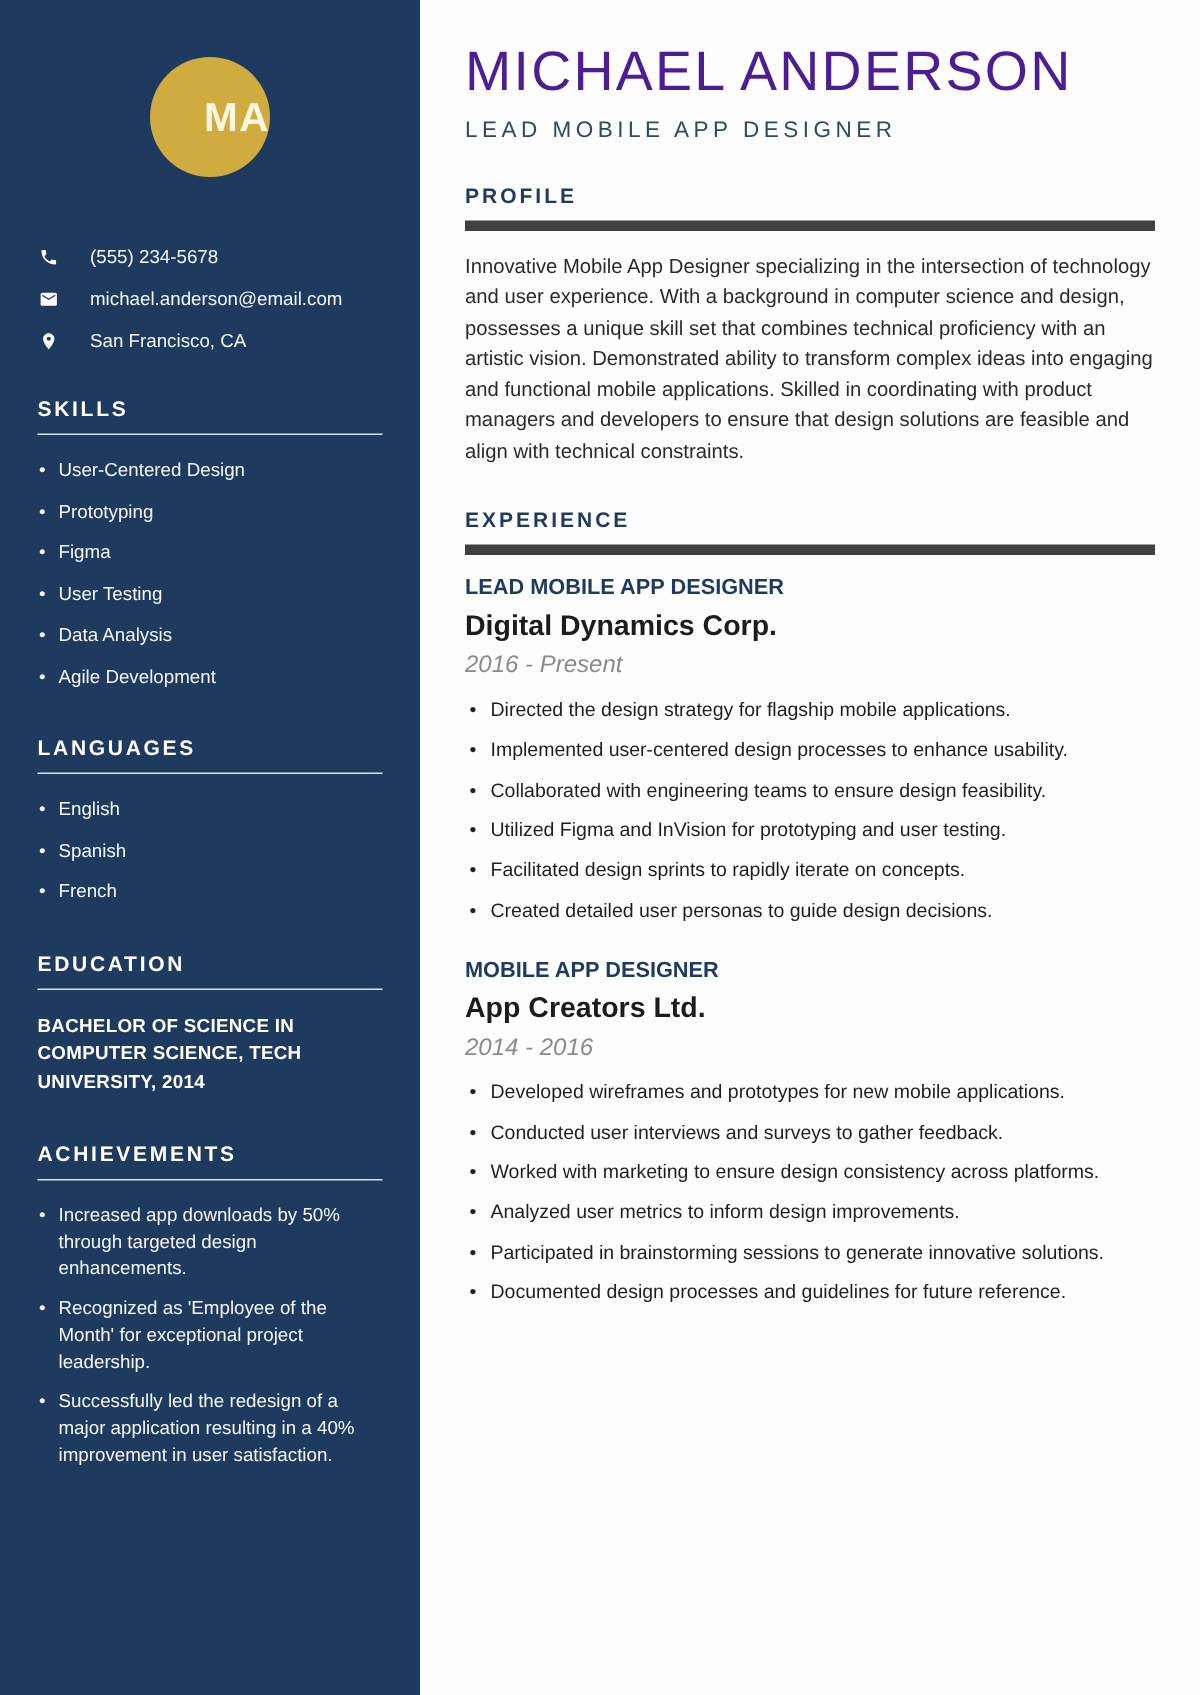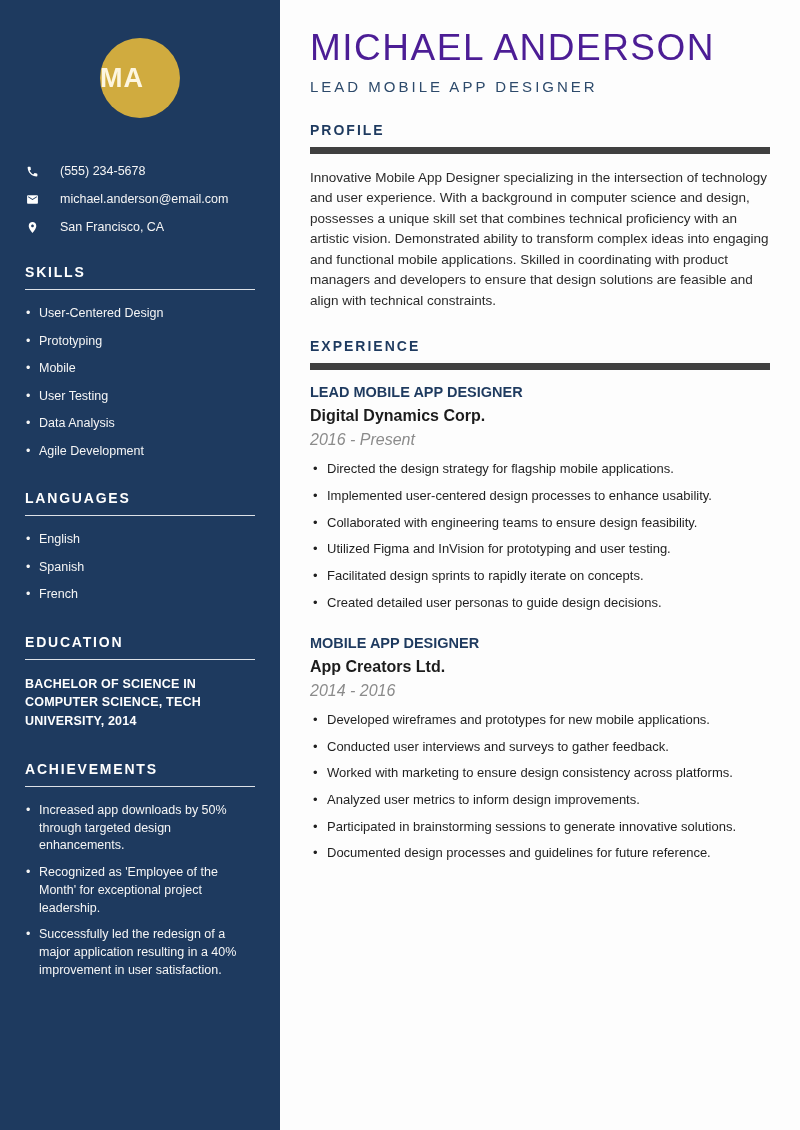--- a/index.html
+++ b/index.html
@@ -17,21 +17,21 @@
     width:280px;
     flex-shrink:0;
     background:#1e3a5f;
     color:#f5f5f5;
     padding:38px 25px 20px 25px;
   }
   .avatar-wrap { display:flex; justify-content:center; margin-bottom:46px; }
   .avatar {
     width:80px; height:80px; border-radius:50%;
     background:#d0ab3f;
-    display:flex; align-items:center; justify-content:flex-start;
+    display:flex; align-items:center; justify-content:flex-end;
     font-size:27px; font-weight:bold; color:#fdf6e0; letter-spacing:1px;
   }
   .side-section { margin-bottom:30px; }
   .side-heading {
     font-size:14px; font-weight:bold; letter-spacing:1.8px; color:#ffffff;
     padding-bottom:9px; border-bottom:1px solid rgba(255,255,255,0.85);
     margin-bottom:15px;
   }
   .contact-item { display:flex; align-items:center; gap:21px; margin-bottom:14px; font-size:12.5px; }
   .cicon { width:14px; display:flex; justify-content:center; flex-shrink:0; }
@@ -47,21 +47,21 @@
   .name { font-size:37px; font-weight:400; color:#4c1d95; letter-spacing:1.5px; line-height:1.1; }
   .headline { font-size:15px; letter-spacing:3px; color:#2d4a6b; margin-top:9px; font-weight:500; }
   .main-section { margin-top:27px; }
   .main-heading {
     font-size:14px; font-weight:bold; letter-spacing:2px; color:#1e3a5f;
     padding-bottom:9px; border-bottom:7px solid #404040; margin-bottom:14px;
   }
   .profile-text { font-size:13.5px; line-height:1.52; color:#2b2b2b; }
   .job { margin-bottom:23px; }
   .job-title { font-size:14.5px; font-weight:bold; color:#1e3a5f; margin-bottom:7px; }
-  .company { font-size:16px; font-weight:bold; color:#1c1c1c; margin-bottom:6px; }
+  .company { font-size:19px; font-weight:bold; color:#1c1c1c; margin-bottom:6px; }
   .dates { font-size:16px; font-style:italic; color:#8b8b8b; margin-bottom:11px; }
   .bullet-list { list-style:none; }
   .bullet-list li { position:relative; padding-left:17px; margin-bottom:8.5px; font-size:13px; color:#1f1f1f; line-height:1.4; }
   .bullet-list li::before { content:"•"; position:absolute; left:3px; color:#1f1f1f; }
 </style>
 </head>
 <body>
 
 <aside class="sidebar">
 
@@ -96,21 +96,21 @@
       </span>
       <span>San Francisco, CA</span>
     </div>
   </section>
 
   <section class="side-section">
     <div class="side-heading">SKILLS</div>
     <ul class="side-list">
       <li>User-Centered Design</li>
       <li>Prototyping</li>
-      <li>Mobile</li>
+      <li>Figma</li>
       <li>User Testing</li>
       <li>Data Analysis</li>
       <li>Agile Development</li>
     </ul>
   </section>
 
   <section class="side-section">
     <div class="side-heading">LANGUAGES</div>
     <ul class="side-list">
       <li>English</li>

